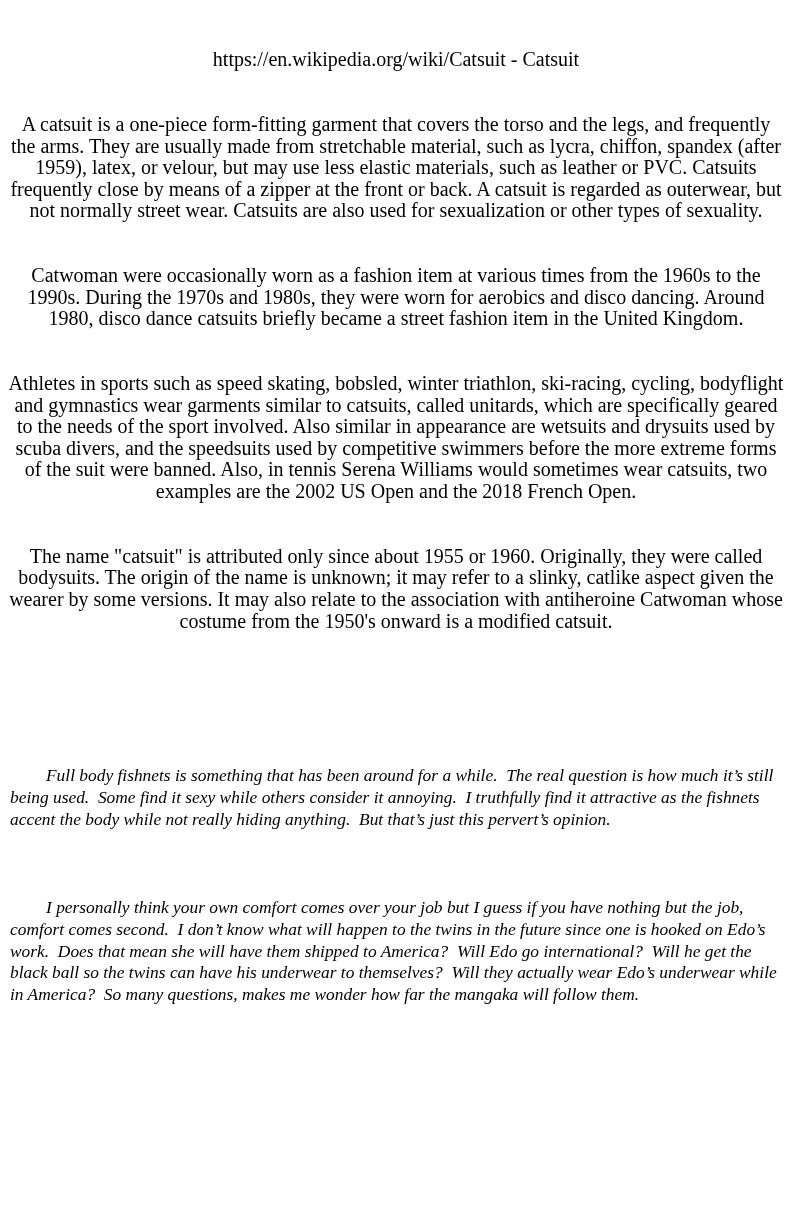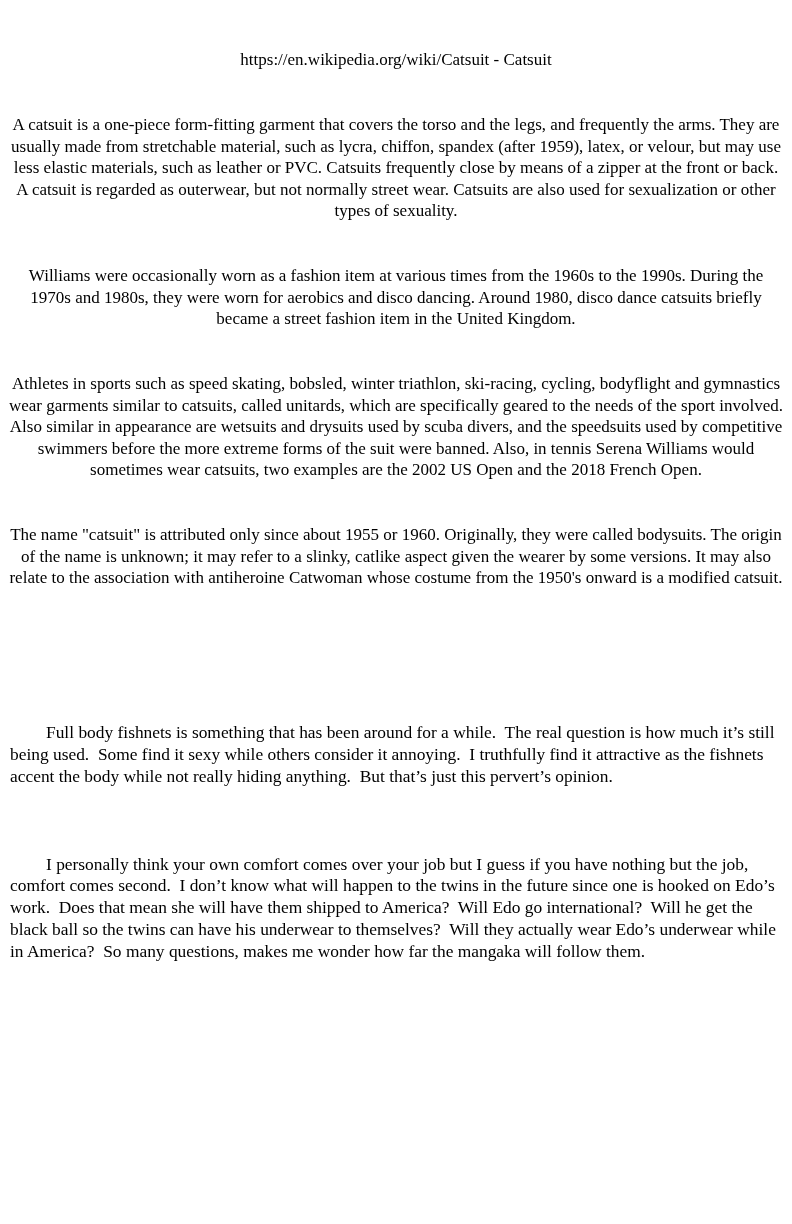--- a/index.html
+++ b/index.html
@@ -14,52 +14,53 @@
     background: #ffffff;
     color: #000000;
     font-family: "Liberation Serif", "DejaVu Serif", serif;
     overflow: hidden;
     box-sizing: border-box;
     padding: 6px 8px 0 8px;
   }
   
   .wiki-block {
     text-align: center;
-    font-size: 17px;
+    font-size: 20px;
     line-height: 21.6px;
     white-space: pre-wrap;
   }
   .wiki-block p {
     margin: 0;
   }
   
   .letter {
     margin-top: 46px;
     text-align: left;
     font-size: 17.4px;
     line-height: 21.9px;
     white-space: pre-wrap;
     padding: 0 2px;
   }
   .letter p {
     margin: 0 0 22px 0;
   }
   .letter p.body-para {
     text-indent: 36px;
+    font-style: italic;
   }
 </style>
 </head>
 <body>
 
 <div class="page">
 
   <div class="wiki-block">
     <p>https://en.wikipedia.org/wiki/Catsuit - Catsuit</p>
     <p>A catsuit is a one-piece form-fitting garment that covers the torso and the legs, and frequently the arms. They are usually made from stretchable material, such as lycra, chiffon, spandex (after 1959), latex, or velour, but may use less elastic materials, such as leather or PVC. Catsuits frequently close by means of a zipper at the front or back. A catsuit is regarded as outerwear, but not normally street wear. Catsuits are also used for sexualization or other types of sexuality.</p>
-    <p>Williams were occasionally worn as a fashion item at various times from the 1960s to the 1990s. During the 1970s and 1980s, they were worn for aerobics and disco dancing. Around 1980, disco dance catsuits briefly became a street fashion item in the United Kingdom.</p>
+    <p>Catwoman were occasionally worn as a fashion item at various times from the 1960s to the 1990s. During the 1970s and 1980s, they were worn for aerobics and disco dancing. Around 1980, disco dance catsuits briefly became a street fashion item in the United Kingdom.</p>
     <p>Athletes in sports such as speed skating, bobsled, winter triathlon, ski-racing, cycling, bodyflight and gymnastics wear garments similar to catsuits, called unitards, which are specifically geared to the needs of the sport involved. Also similar in appearance are wetsuits and drysuits used by scuba divers, and the speedsuits used by competitive swimmers before the more extreme forms of the suit were banned. Also, in tennis Serena Williams would sometimes wear catsuits, two examples are the 2002 US Open and the 2018 French Open.</p>
     <p>The name "catsuit" is attributed only since about 1955 or 1960. Originally, they were called bodysuits. The origin of the name is unknown; it may refer to a slinky, catlike aspect given the wearer by some versions. It may also relate to the association with antiheroine Catwoman whose costume from the 1950's onward is a modified catsuit.</p>
   </div>
 
   <div class="letter">
     <p class="body-para">Full body fishnets is something that has been around for a while.  The real question is how much it’s still being used.  Some find it sexy while others consider it annoying.  I truthfully find it attractive as the fishnets accent the body while not really hiding anything.  But that’s just this pervert’s opinion.</p>
     <p class="body-para">I personally think your own comfort comes over your job but I guess if you have nothing but the job, comfort comes second.  I don’t know what will happen to the twins in the future since one is hooked on Edo’s work.  Does that mean she will have them shipped to America?  Will Edo go international?  Will he get the black ball so the twins can have his underwear to themselves?  Will they actually wear Edo’s underwear while in America?  So many questions, makes me wonder how far the mangaka will follow them.</p>
     
     
     

